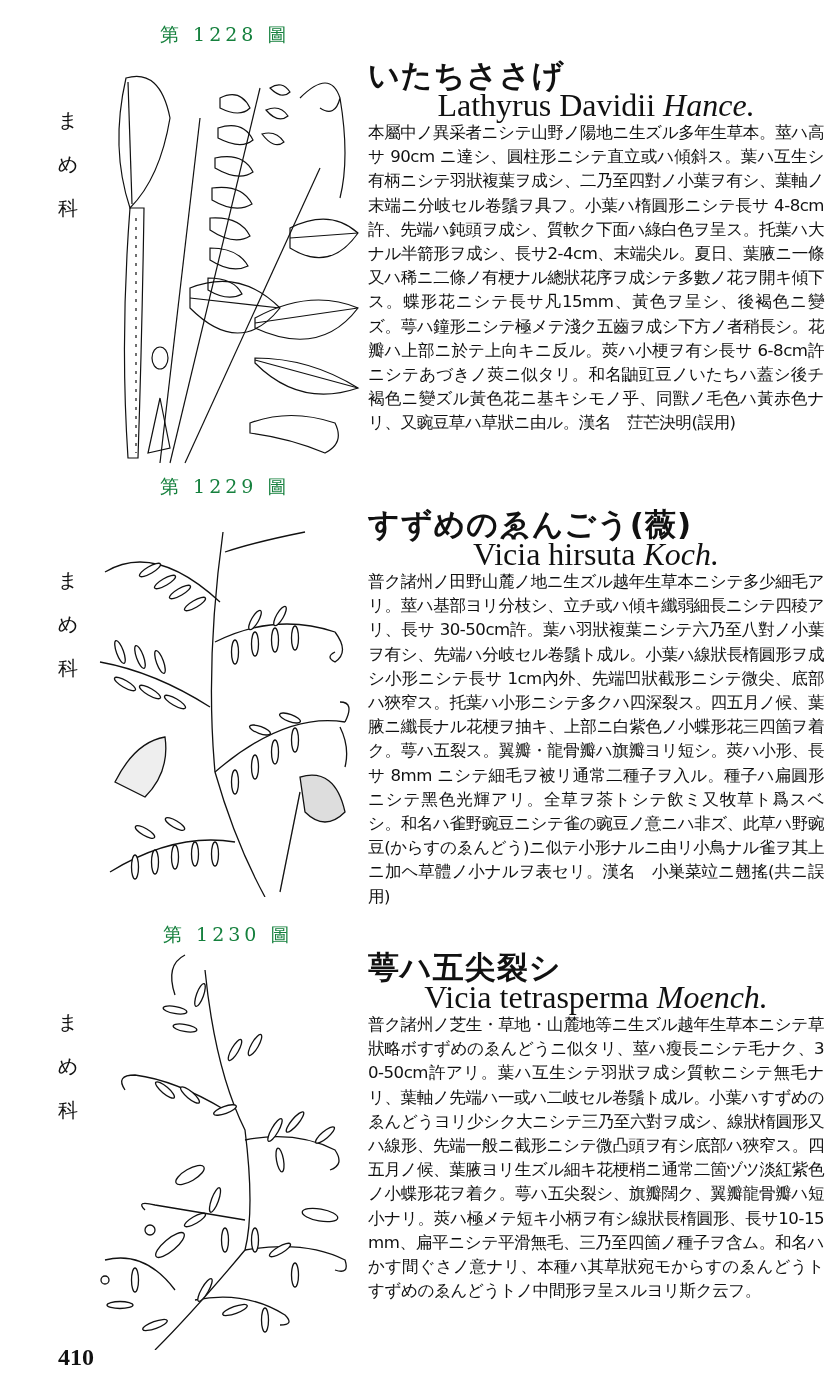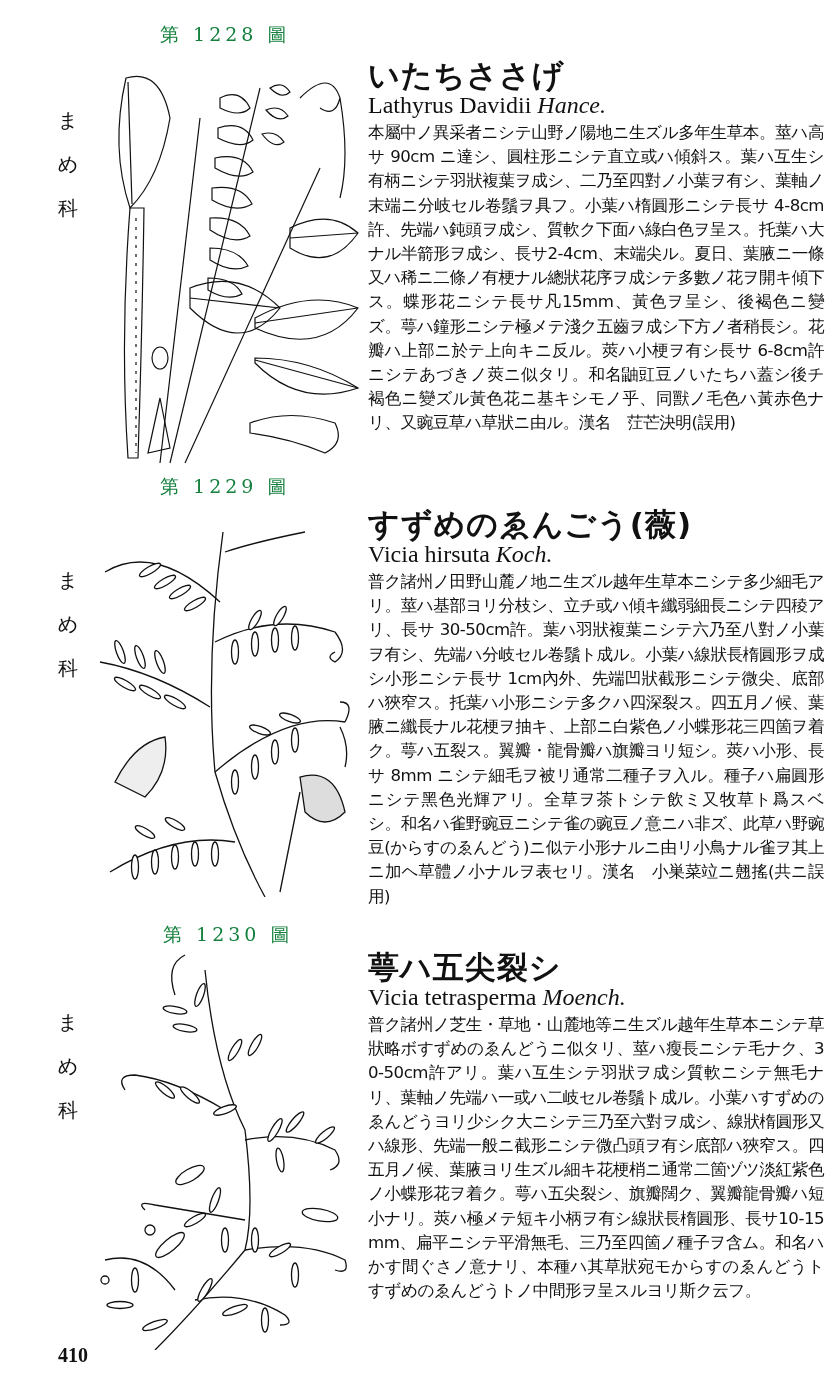--- a/index.html
+++ b/index.html
@@ -22,31 +22,31 @@
   .entry { position: absolute; left: 368px; width: 456px; }
   .jp-name {
     text-align: left; font-size: 31px; line-height: 34px; font-weight: bold;
     font-family: "DejaVu Sans", sans-serif; letter-spacing: 1px;
   }
   .alt-name {
     text-align: center; font-size: 18px; line-height: 22px;
     font-family: "DejaVu Sans", sans-serif; letter-spacing: 2px;
   }
   .sci-name {
-    font-size: 24px; line-height: 27px;
+    text-align: center; font-size: 32px; line-height: 27px;
     font-family: "Liberation Serif", serif;
   }
   .sci-name i { font-style: italic; }
   .body-text {
     font-size: 16.6px; line-height: 24.2px; text-align: justify;
     font-family: "DejaVu Sans", sans-serif; letter-spacing: -0.5px;
     word-break: break-all; margin-top: 2px;
   }
   .page-num {
-    position: absolute; left: 58px; top: 1344px; font-size: 20px; font-weight: bold;
+    position: absolute; left: 58px; top: 1344px; font-size: 24px; font-weight: bold;
     font-family: "Liberation Serif", serif;
   }
 </style>
 </head>
 <body>
 
 <div class="fig-label" style="left:160px; top:22px;">第 1228 圖</div>
 
 <div class="family" style="left:56px; top:98px;">
   <span>ま</span>

